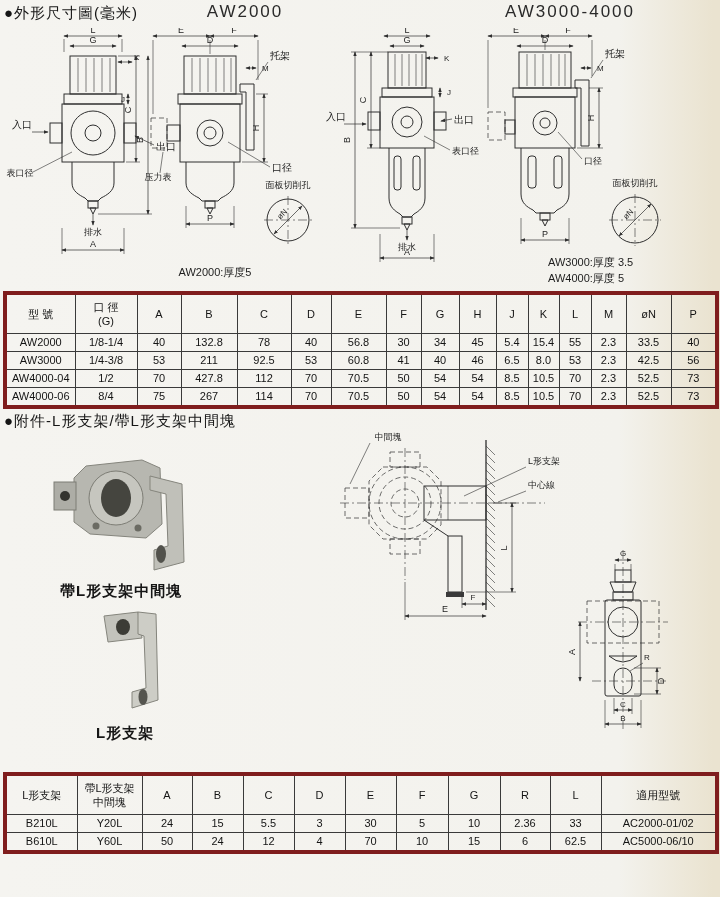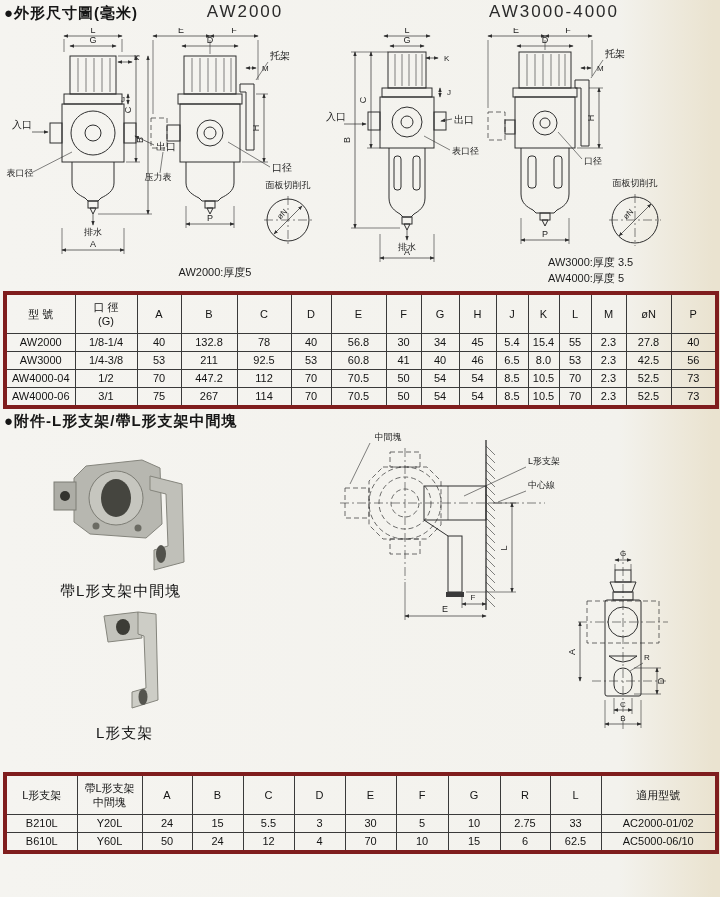--- a/index.html
+++ b/index.html
@@ -1,22 +1,22 @@
 <!DOCTYPE html>
 <html><head>
 <meta charset="utf-8">
 <style>
   html,body{margin:0;padding:0}
   body{width:720px;height:897px;position:relative;overflow:hidden;
        background:linear-gradient(90deg,#f5f4f0 0%,#f3f2ed 86%,#eae3d0 99%);
        font-family:"Liberation Sans",sans-serif;color:#161616}
   .abs{position:absolute}
-  .title{font-size:15px;font-weight:bold;letter-spacing:1px}
+  .title{font-size:15px;font-weight:normal;letter-spacing:1px}
   .model-head{font-size:17px;letter-spacing:2px;text-align:center;color:#2a2a2a}
-  .caption{font-size:15px;font-weight:normal;letter-spacing:1px}
+  .caption{font-size:15px;font-weight:bold;letter-spacing:1px}
   table{position:absolute;border-collapse:collapse;table-layout:fixed;border:4px solid #7f1d1d}
   th,td{border:1px solid #3a3a3a;font-size:11px;font-weight:400;text-align:center;
         padding:0;white-space:pre-line;line-height:1.3;color:#141414;overflow:hidden}
   #t1 thead th{height:38px} #t1 td{height:17px}
   #t2 thead th{height:38px} #t2 td{height:17px}
   svg{position:absolute}
   .ln{stroke:#2f2f2f;fill:none;stroke-width:1}
   .thin{stroke:#2f2f2f;fill:none;stroke-width:.6}
   .dim{stroke:#2f2f2f;fill:none;stroke-width:.7;marker-start:url(#ar1);marker-end:url(#ar1)}
   .ae{stroke:#2f2f2f;fill:none;stroke-width:.7;marker-end:url(#ar1)}
@@ -24,21 +24,21 @@
   .dash{stroke:#2f2f2f;fill:none;stroke-width:.7;stroke-dasharray:5 3}
   svg text{font-family:"Liberation Sans",sans-serif;font-size:9px;fill:#1d1d1d}
   .t8{font-size:8px}.t10{font-size:10px}.t11{font-size:11px}
   .mid{text-anchor:middle}.end{text-anchor:end}
 </style>
 </head>
 <body>
 
 <div class="abs title" style="left:4px;top:4px">●外形尺寸圖(毫米)</div>
 <div class="abs model-head" style="left:170px;top:2px;width:150px">AW2000</div>
-<div class="abs model-head" style="left:464px;top:2px;width:180px">AW3000-4000</div>
+<div class="abs model-head" style="left:480px;top:2px;width:180px">AW3000-4000</div>
 
 <svg style="left:0;top:28px" width="720" height="260" viewBox="0 0 720 260">
   <defs>
     <marker id="ar1" orient="auto-start-reverse" markerWidth="7" markerHeight="6" refX="6" refY="2.5">
       <path d="M0,0L7,2.5L0,5Z" fill="#2f2f2f"></path>
     </marker>
   </defs>
 
   <g>
     <path class="dim" d="M64,8H122"></path>
@@ -261,21 +261,21 @@
         <td>78</td>
         <td>40</td>
         <td>56.8</td>
         <td>30</td>
         <td>34</td>
         <td>45</td>
         <td>5.4</td>
         <td>15.4</td>
         <td>55</td>
         <td>2.3</td>
-        <td>27.8</td>
+        <td>33.5</td>
         <td>40</td>
       </tr>
       <tr>
         <td>AW3000</td>
         <td>1/4-3/8</td>
         <td>53</td>
         <td>211</td>
         <td>92.5</td>
         <td>53</td>
         <td>60.8</td>
@@ -286,37 +286,37 @@
         <td>8.0</td>
         <td>53</td>
         <td>2.3</td>
         <td>42.5</td>
         <td>56</td>
       </tr>
       <tr>
         <td>AW4000-04</td>
         <td>1/2</td>
         <td>70</td>
-        <td>447.2</td>
+        <td>427.8</td>
         <td>112</td>
         <td>70</td>
         <td>70.5</td>
         <td>50</td>
         <td>54</td>
         <td>54</td>
         <td>8.5</td>
         <td>10.5</td>
         <td>70</td>
         <td>2.3</td>
         <td>52.5</td>
         <td>73</td>
       </tr>
       <tr>
         <td>AW4000-06</td>
-        <td>3/1</td>
+        <td>8/4</td>
         <td>75</td>
         <td>267</td>
         <td>114</td>
         <td>70</td>
         <td>70.5</td>
         <td>50</td>
         <td>54</td>
         <td>54</td>
         <td>8.5</td>
         <td>10.5</td>
@@ -453,21 +453,21 @@
       <tr>
         <td>B210L</td>
         <td>Y20L</td>
         <td>24</td>
         <td>15</td>
         <td>5.5</td>
         <td>3</td>
         <td>30</td>
         <td>5</td>
         <td>10</td>
-        <td>2.75</td>
+        <td>2.36</td>
         <td>33</td>
         <td>AC2000-01/02</td>
       </tr>
       <tr>
         <td>B610L</td>
         <td>Y60L</td>
         <td>50</td>
         <td>24</td>
         <td>12</td>
         <td>4</td>

